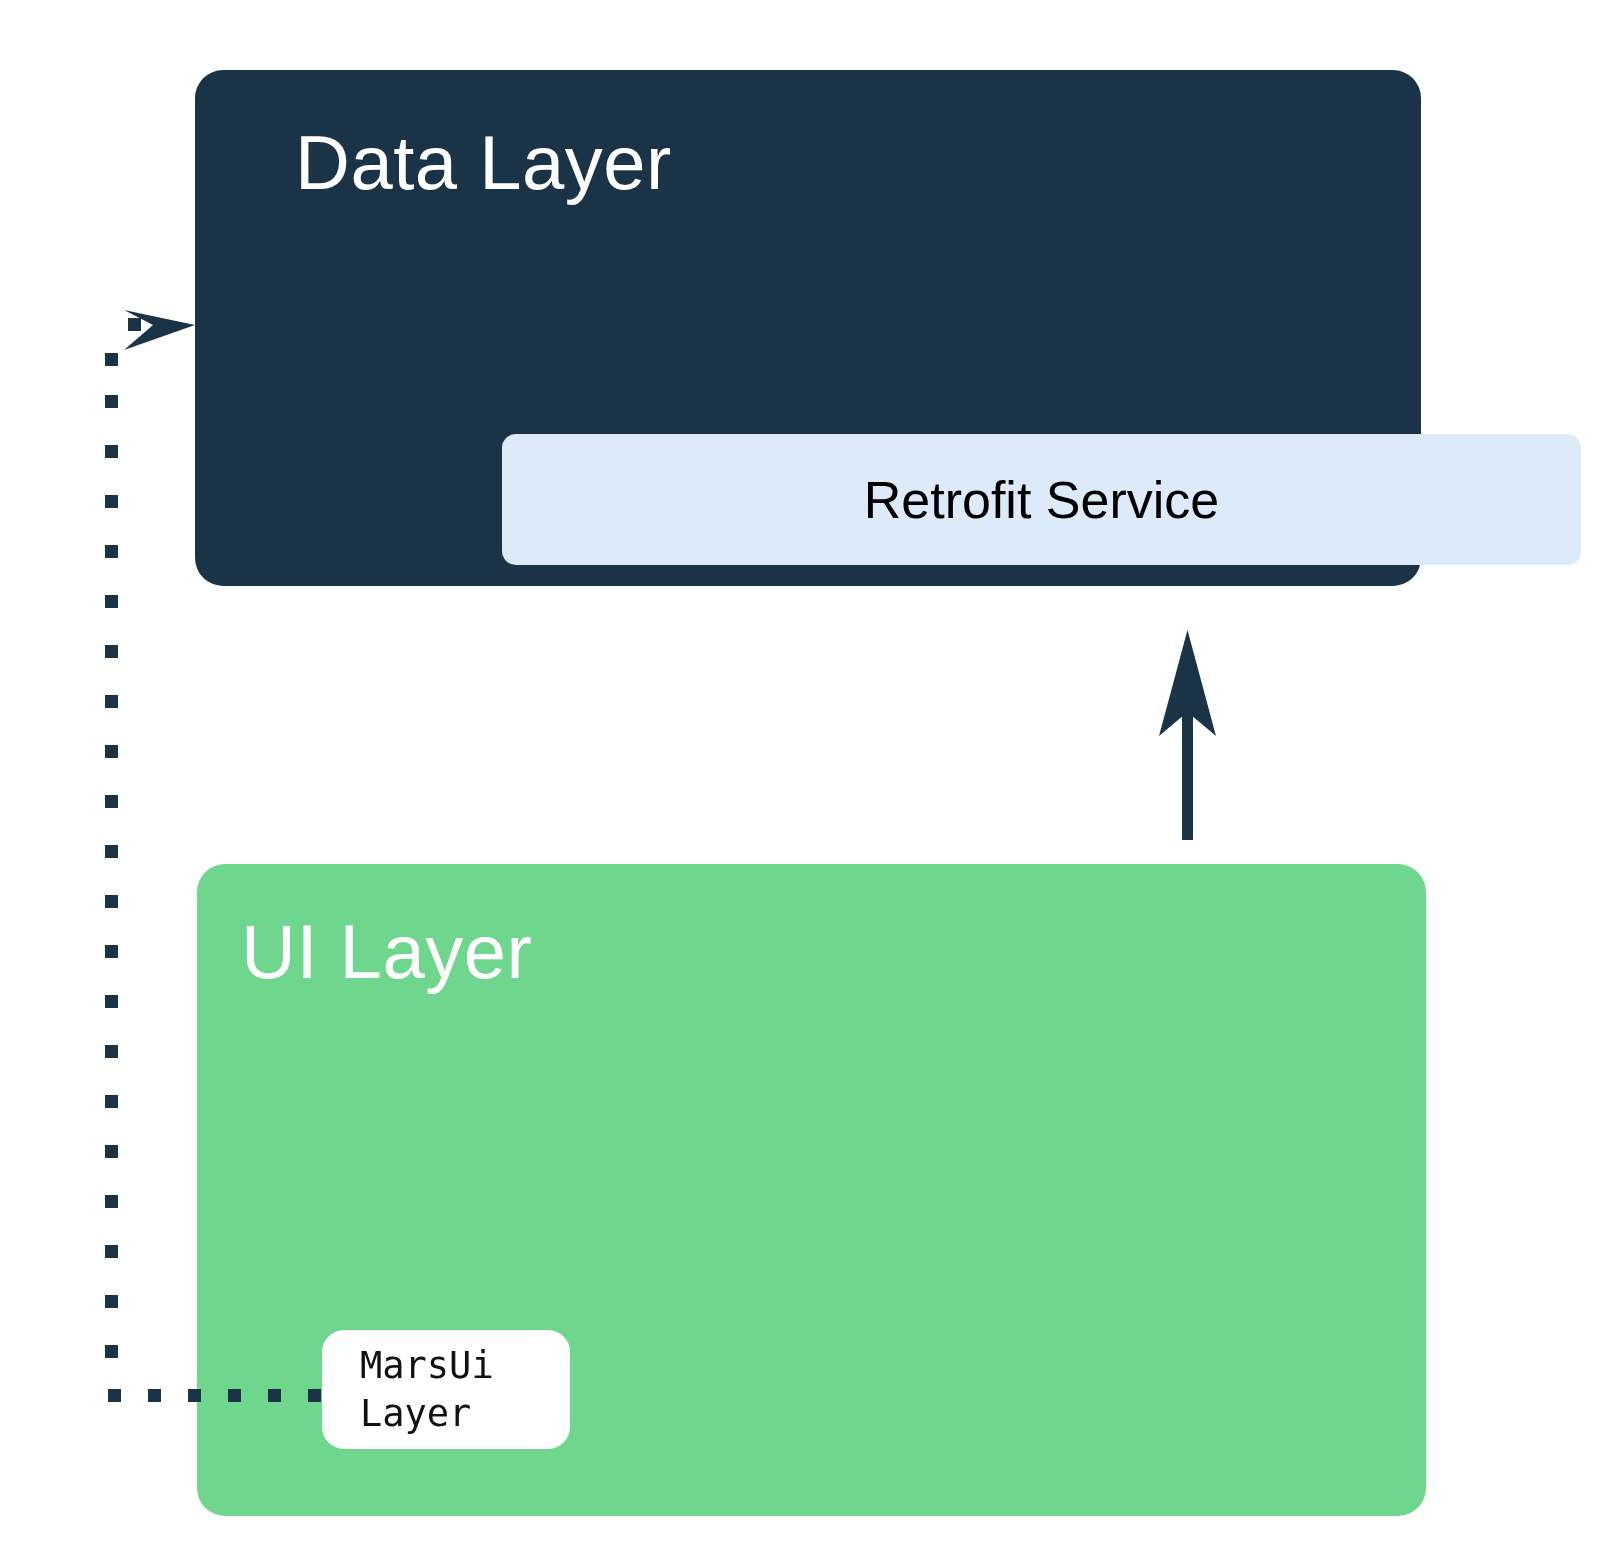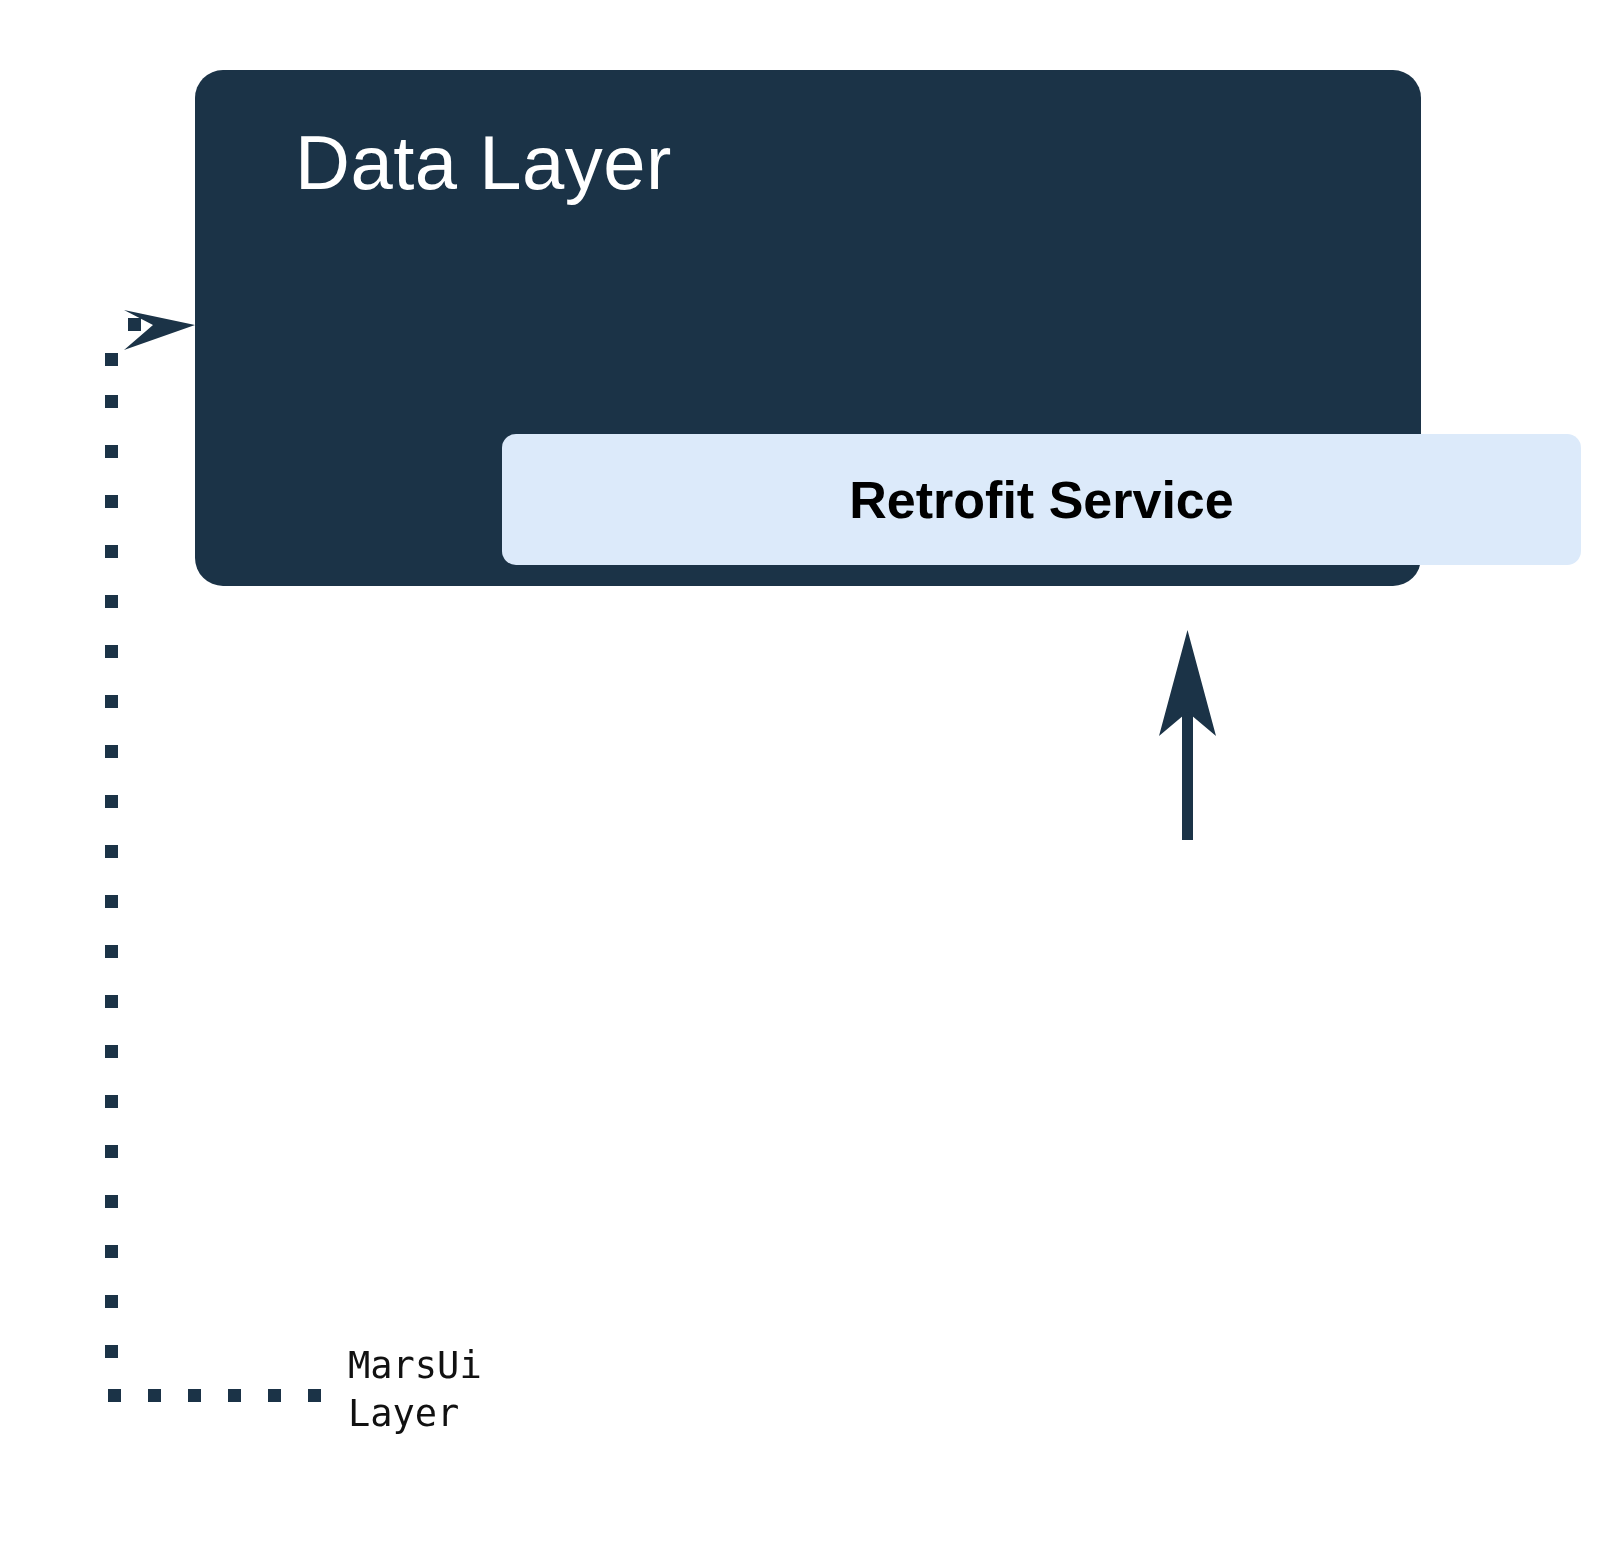--- a/index.html
+++ b/index.html
@@ -56,21 +56,21 @@
   .component-box {
     position: absolute;
     border-radius: 14px;
     display: flex;
     align-items: center;
     justify-content: center;
     box-sizing: border-box;
   }
   .component-label {
     font-family: "Liberation Sans Narrow", "Liberation Sans", sans-serif;
-    font-weight: 700;
+    font-weight: 400;
     font-size: 52px;
     line-height: 1;
     color: #000000;
     white-space: nowrap;
   }
 
   #retrofit-service {
     left: 307px;
     top: 364px;
     width: 1079px;
@@ -84,21 +84,21 @@
     left: 322px;
     top: 1330px;
     width: 248px;
     height: 119px;
     background: #ffffff;
     border-radius: 22px;
     display: flex;
     flex-direction: column;
     align-items: flex-start;
     justify-content: center;
-    padding-left: 26px;
+    padding-left: 38px;
     box-sizing: border-box;
   }
   #mars-ui-state .mono-line {
     font-family: "DejaVu Sans Mono", "Liberation Mono", monospace;
     font-size: 37px;
     line-height: 1.28;
     color: #111111;
     letter-spacing: 0px;
     white-space: nowrap;
   }
@@ -119,20 +119,24 @@
 <div id="canvas">
 
   <div class="layer-box" id="data-layer">
     <div class="layer-title">Data Layer</div>
 
     <div class="component-box" id="retrofit-service">
       <span class="component-label">Retrofit Service</span>
     </div>
   </div>
 
+  <div class="layer-box" id="ui-layer">
+    <div class="layer-title">UI Layer</div>
+
+  </div>
 
   <div id="mars-ui-state">
     <span class="mono-line">MarsUi</span>
     <span class="mono-line">Layer</span>
   </div>
 
   <svg id="connectors" viewBox="0 0 1600 1566">
 
     <g>
       <path d="M1182 840 L1182 680 L1193 680 L1193 840 Z" fill="#1b3347"></path>

